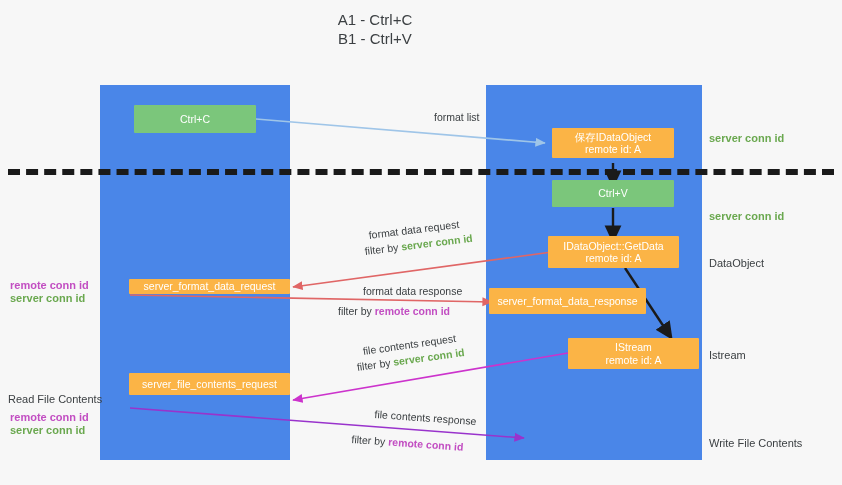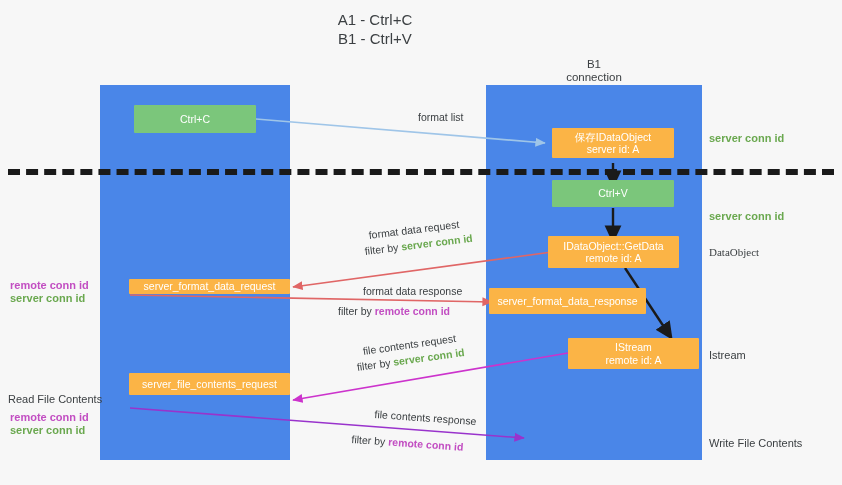--- a/index.html
+++ b/index.html
@@ -96,22 +96,20 @@
   }
 </style>
 </head>
 <body>
 
 <div id="canvas">
 
   <div class="title">A1 - Ctrl+C
 B1 - Ctrl+V</div>
 
-  <div class="col-header" style="left:486px; top:58px; width:216px;">B1
-connection</div>
 
   <div class="lane" style="left:100px; top:85px; width:190px; height:375px;"></div>
   <div class="lane" style="left:486px; top:85px; width:216px; height:375px;"></div>
 
   <svg class="svg-layer" viewBox="0 0 842 485">
     <defs>
       <marker id="ah-blue" markerWidth="7" markerHeight="7" refX="6" refY="3.2" orient="auto">
         <path d="M0,0.4 L6.5,3.2 L0,6 z" fill="#9fc5e8"></path>
       </marker>
       <marker id="ah-red" markerWidth="7" markerHeight="7" refX="6" refY="3.2" orient="auto">
@@ -143,54 +141,54 @@
     <line x1="568" y1="353" x2="293" y2="400" stroke="#cc33cc" stroke-width="1.6" marker-end="url(#ah-magenta)"></line>
 
     <line x1="130" y1="408" x2="524" y2="438" stroke="#9933cc" stroke-width="1.6" marker-end="url(#ah-purple)"></line>
   </svg>
 
   <div class="dashed-line"></div>
 
   <div class="node green" style="left:134px; top:105px; width:122px; height:28px;">Ctrl+C</div>
 
   <div class="node orange" style="left:552px; top:128px; width:122px; height:30px;">保存IDataObject
-server id: A</div>
+remote id: A</div>
 
   <div class="node green" style="left:552px; top:180px; width:122px; height:27px;">Ctrl+V</div>
 
   <div class="node orange" style="left:548px; top:236px; width:131px; height:32px;">IDataObject::GetData
 remote id: A</div>
 
   <div class="node orange" style="left:129px; top:279px; width:161px; height:15px;">server_format_data_request</div>
 
   <div class="node orange" style="left:489px; top:288px; width:157px; height:26px;">server_format_data_response</div>
 
   <div class="node orange" style="left:568px; top:338px; width:131px; height:31px;">IStream
 remote id: A</div>
 
   <div class="node orange" style="left:129px; top:373px; width:161px; height:22px;">server_file_contents_request</div>
 
 
-  <div class="edge-label" style="left:374px; top:111px;padding-left:44px;">format list</div>
+  <div class="edge-label" style="left:390px; top:111px;padding-left:44px;">format list</div>
 
   <div class="edge-label rot" style="left:368px; top:229px; transform: rotate(-7deg);">format data request</div>
   <div class="edge-label rot" style="left:364px; top:245px; transform: rotate(-7deg);"><span>filter by </span><span class="conn-green">server conn id</span></div>
 
   <div class="edge-label" style="left:363px; top:285px;">format data response</div>
   <div class="edge-label" style="left:338px; top:305px;"><span>filter by </span><span class="conn-magenta">remote conn id</span></div>
 
   <div class="edge-label rot" style="left:362px; top:345px; transform: rotate(-8deg);">file contents request</div>
   <div class="edge-label rot" style="left:356px; top:361px; transform: rotate(-8deg);"><span>filter by </span><span class="conn-green">server conn id</span></div>
 
   <div class="edge-label rot" style="left:375px; top:408px; transform: rotate(4deg);">file contents response</div>
   <div class="edge-label rot" style="left:352px; top:433px; transform: rotate(4deg);"><span>filter by </span><span class="conn-magenta">remote conn id</span></div>
 
   <div class="side-label conn-green" style="left:709px; top:132px;">server conn id</div>
   <div class="side-label conn-green" style="left:709px; top:210px;">server conn id</div>
-  <div class="side-label" style="left:709px; top:246px;font-family:Liberation Serif, serif;">DataObject</div>
+  <div class="side-label" style="left:709px; top:257px;">DataObject</div>
   <div class="side-label" style="left:709px; top:349px;">Istream</div>
   <div class="side-label" style="left:709px; top:437px;">Write File Contents</div>
 
   <div class="side-label conn-magenta" style="left:10px; top:279px;">remote conn id</div>
   <div class="side-label conn-green" style="left:10px; top:292px;">server conn id</div>
 
   <div class="side-label" style="left:8px; top:393px;">Read File Contents</div>
   <div class="side-label conn-magenta" style="left:10px; top:411px;">remote conn id</div>
   <div class="side-label conn-green" style="left:10px; top:424px;">server conn id</div>
 

